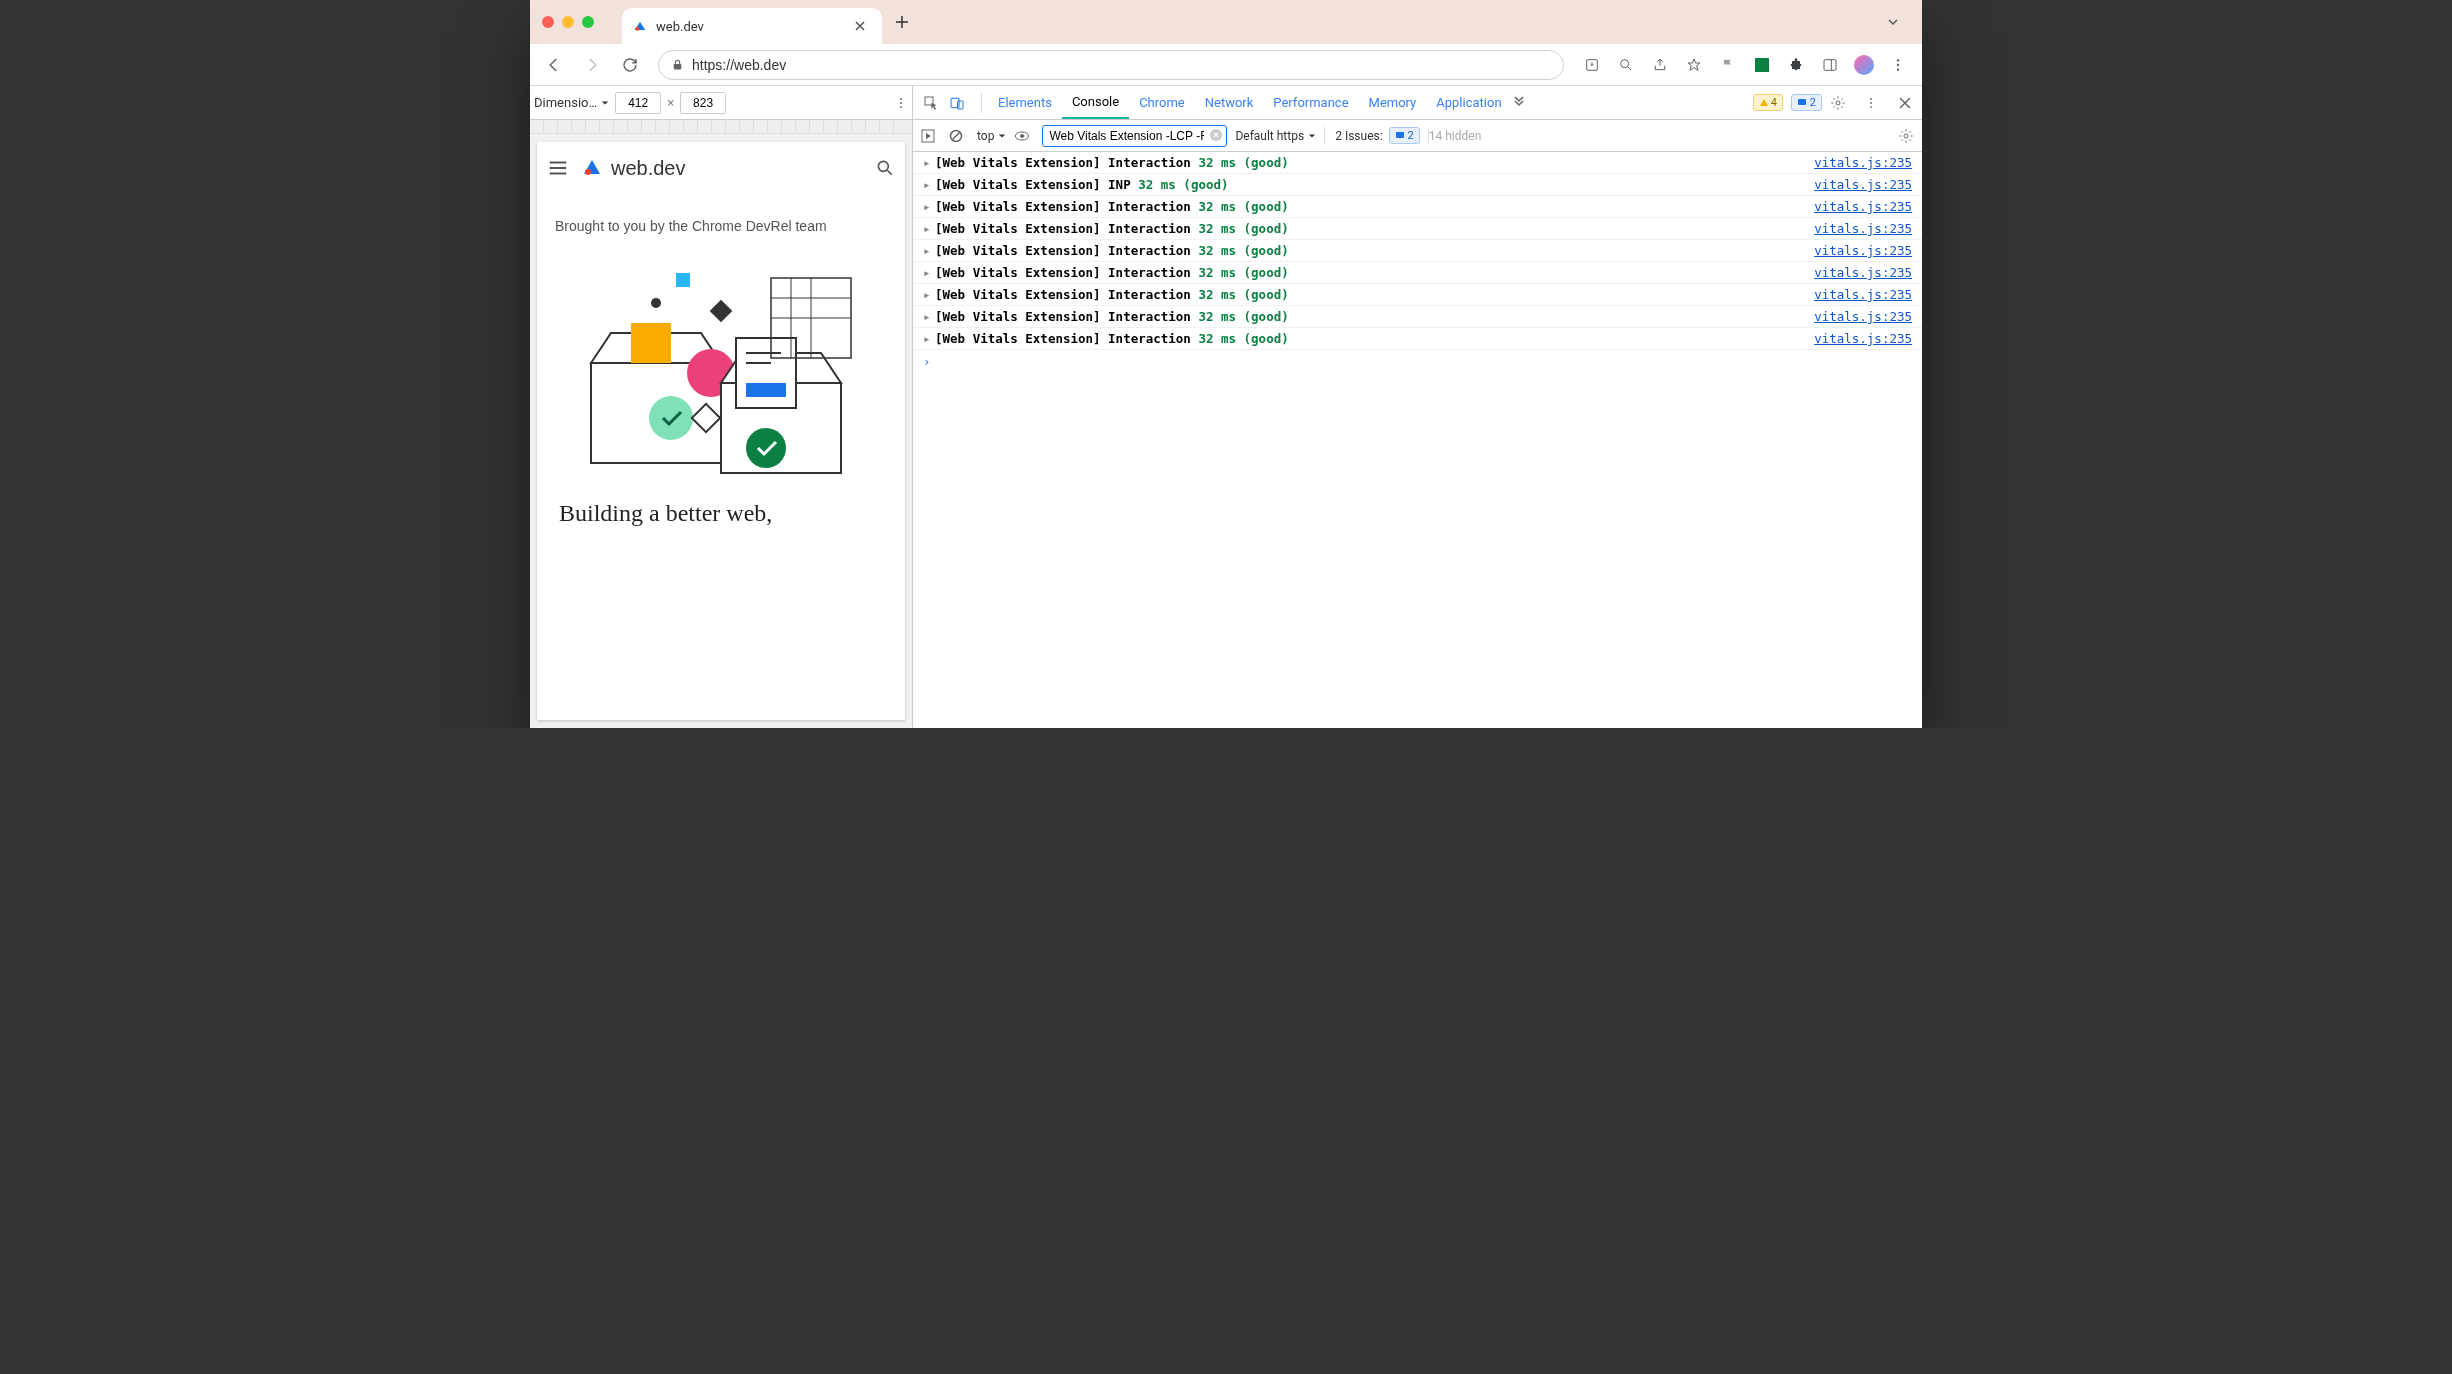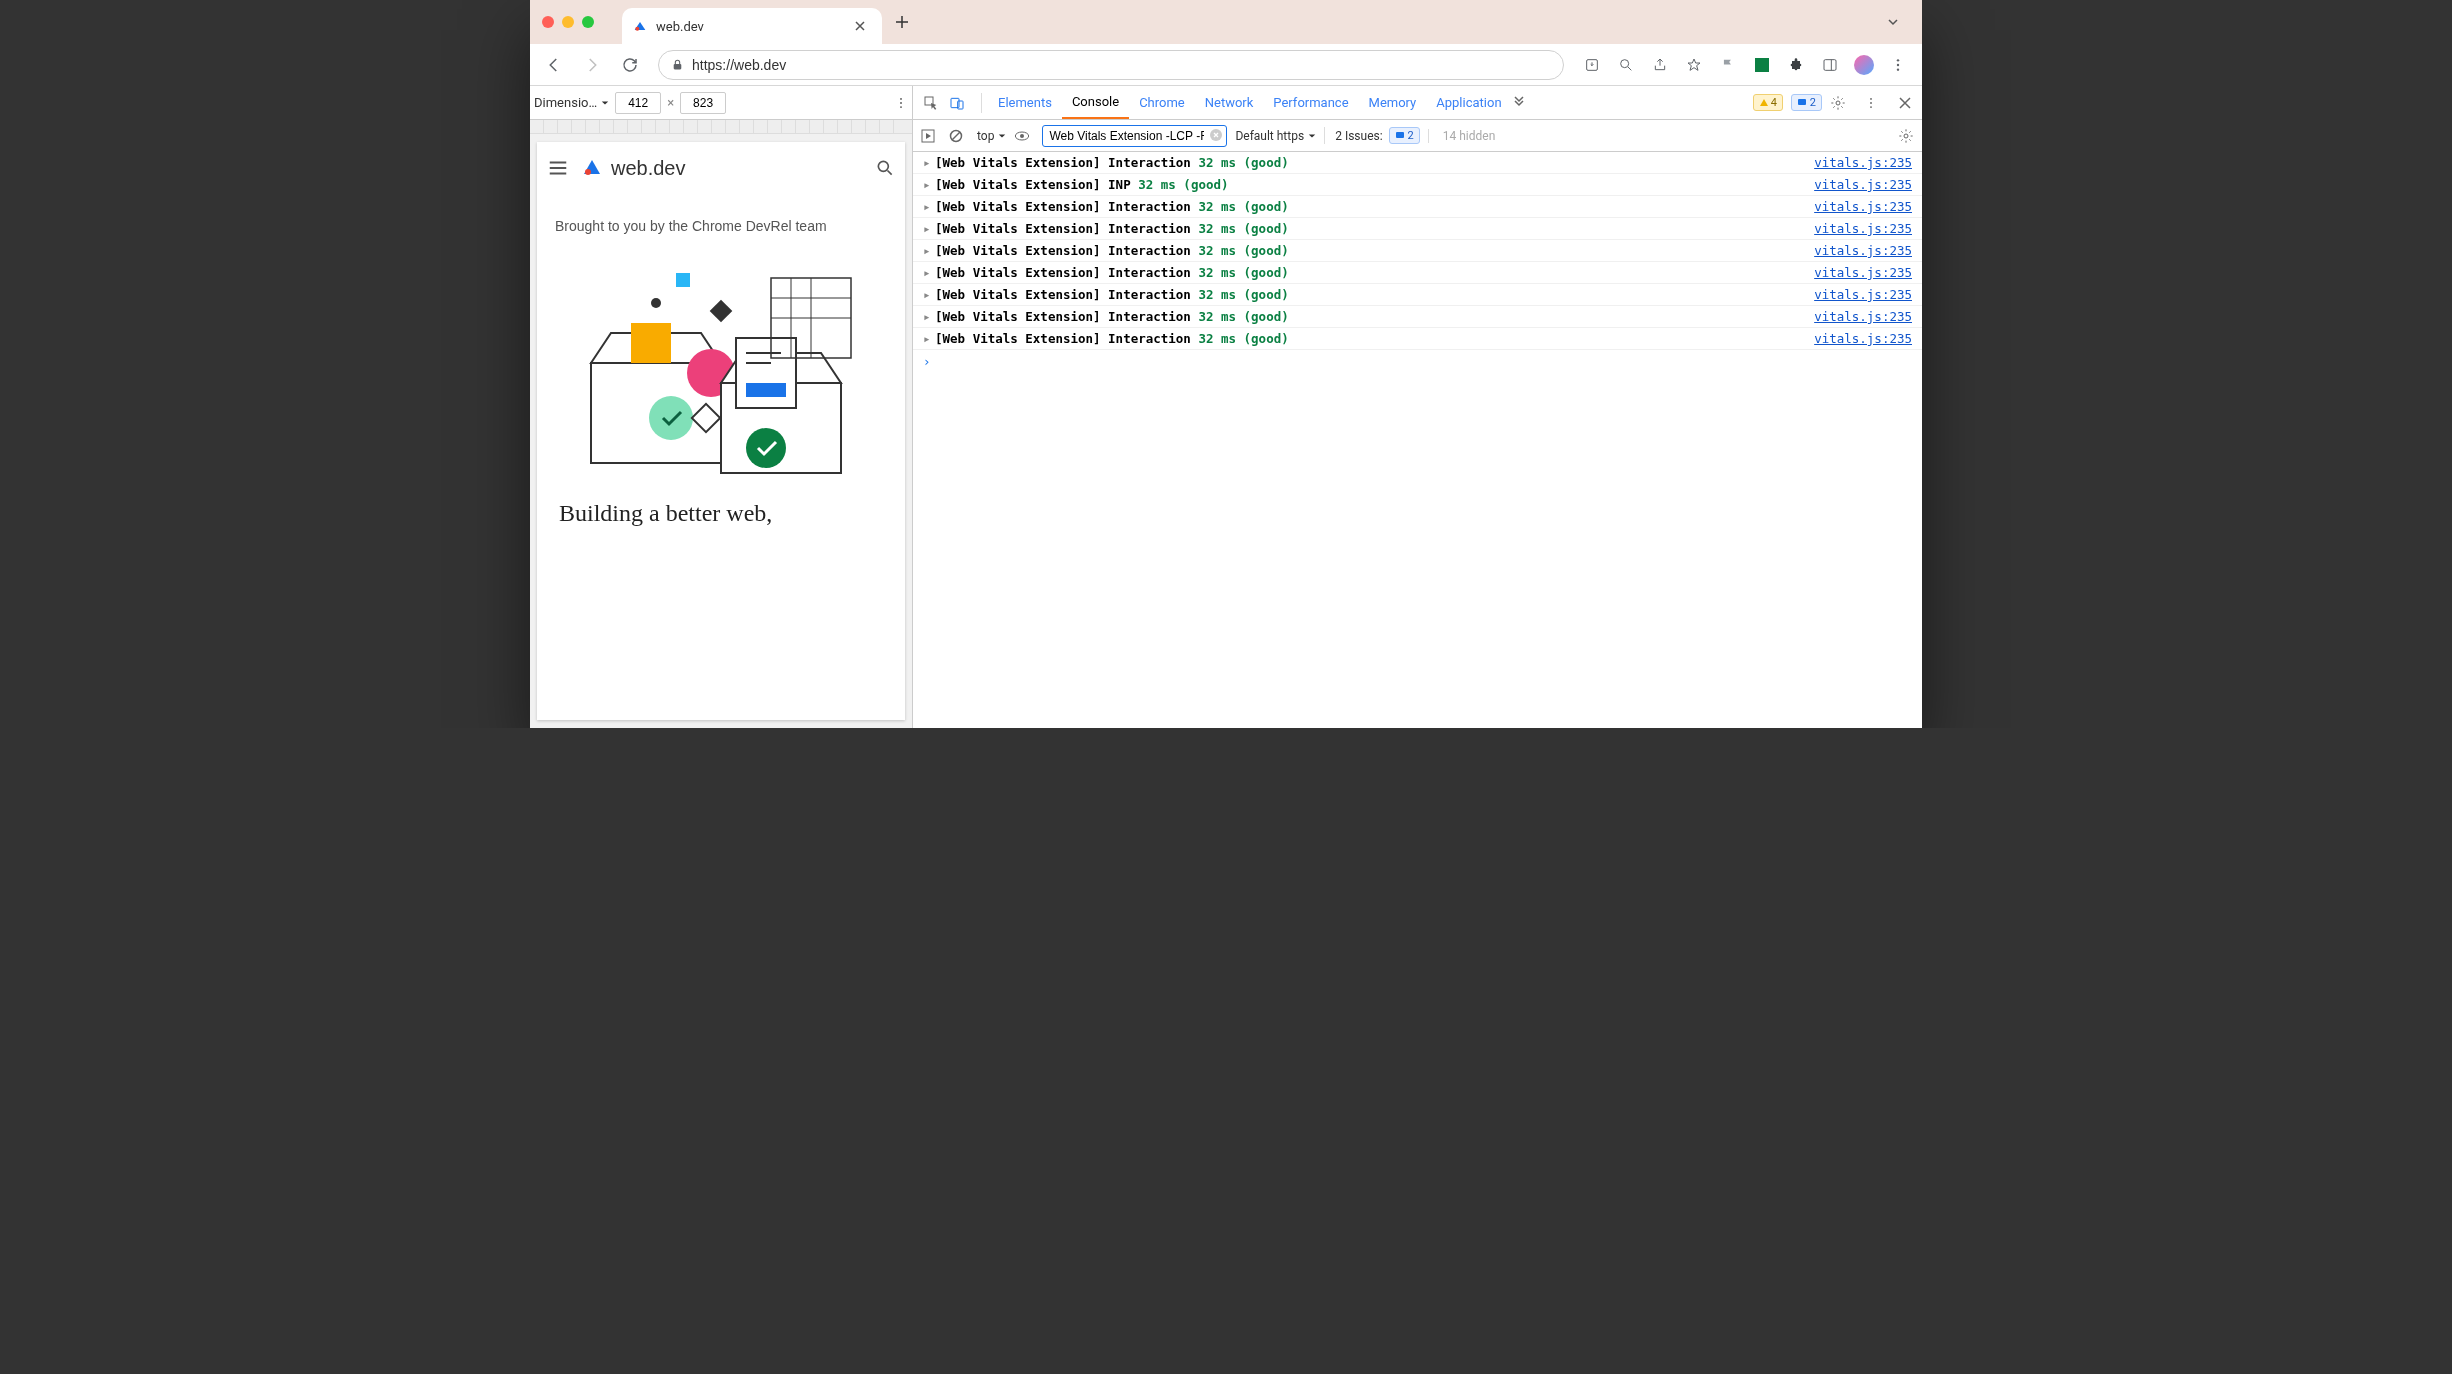--- a/index.html
+++ b/index.html
@@ -51,34 +51,34 @@
 .subtitle { padding:24px 18px 14px; font-size:14px; color:#555;}
 .illustration { height:240px; display:flex; align-items:center; justify-content:center; }
 .headline { padding:10px 22px; font-size:24px; color:#222; font-family:Georgia,serif; line-height:1.3;}
 
 
 .devtools { flex:1; display:flex; flex-direction:column; }
 .dt-tabs { height:34px; border-bottom:1px solid #ccc; display:flex; align-items:center; padding:0 10px; gap:0; }
 .dt-tabs .icon{width:26px;color:#666;cursor:pointer;text-align:center;}
 .dt-tabs .sep{width:1px;height:20px;background:#ddd;margin:0 6px;}
 .dt-tab { padding:0 10px; height:100%; display:flex; align-items:center; color:#3b82f6; cursor:pointer; font-size:13px;}
-.dt-tab.active{ color:#000; border-bottom:2px solid #f97316; }
+.dt-tab.active{ color:#000; border-bottom:2px solid #14b8a6; }
 .dt-tabs .right{margin-left:auto;display:flex;align-items:center;gap:8px;}
 .badge-warn{display:flex;align-items:center;gap:2px;background:#fff3cd;border:1px solid #f0d070;border-radius:3px;padding:1px 5px;font-size:11px;color:#8a6d00;}
 .badge-info{display:flex;align-items:center;gap:3px;background:#e8f0fe;border:1px solid #a8c8f8;border-radius:3px;padding:1px 5px;font-size:11px;color:#1a5cc8;}
 .dt-tabs .close{cursor:pointer;color:#555;}
 
 .dt-toolbar { height:32px; border-bottom:1px solid #ccc; display:flex; align-items:center; padding:0 8px; gap:8px; }
 .dt-toolbar .icon{color:#666;cursor:pointer;width:20px;text-align:center;}
 .ctx-dd{display:flex;align-items:center;gap:4px;cursor:pointer;font-size:12px;color:#333;text-align:right;}
 .filter-input { flex:0 0 378px; height:22px; border:1px solid #1a73e8; border-radius:3px; padding:0 22px 0 6px; font-size:12px; position:relative; background:#fff;}
 .filter-clear{position:absolute; right:4px; top:3px; width:14px;height:14px; color:#888;cursor:pointer;}
 .level-dd{display:flex;align-items:center;gap:4px;cursor:pointer;font-size:12px;color:#333;}
 .issues-box{display:flex;align-items:center;gap:6px;font-size:12px;color:#333;border-left:1px solid #ddd;padding-left:10px;}
-.hidden-ct{color:#aaa;font-size:12px;border-left:1px solid #ddd;padding-left:14px;}
+.hidden-ct{color:#aaa;font-size:12px;border-left:1px solid #ddd;padding-left:0;}
 .dt-toolbar .gear{margin-left:auto;color:#666;cursor:pointer;}
 
 .log-area { flex:1; overflow:auto; font-family:Menlo,Consolas,monospace; font-size:12.5px; background:#fff;}
 .log-row { display:flex; align-items:center; padding:3px 10px; border-bottom:1px solid #f0f0f0;}
 .log-row .arrow{width:12px;color:#888;cursor:pointer;}
 .log-row .msg{flex:1;}
 .log-row .bold{font-weight:bold;}
 .log-row .green{color:#0b8043;}
 .log-row .src{color:#1155cc;text-decoration:underline;cursor:pointer;}
 .prompt-row{padding:4px 10px;color:#1a73e8;}

